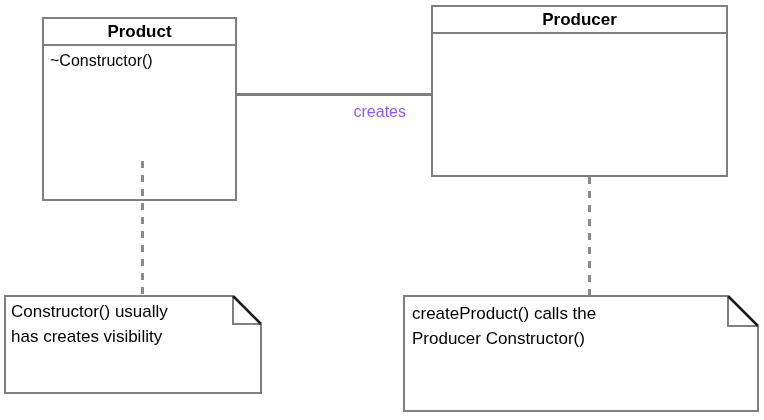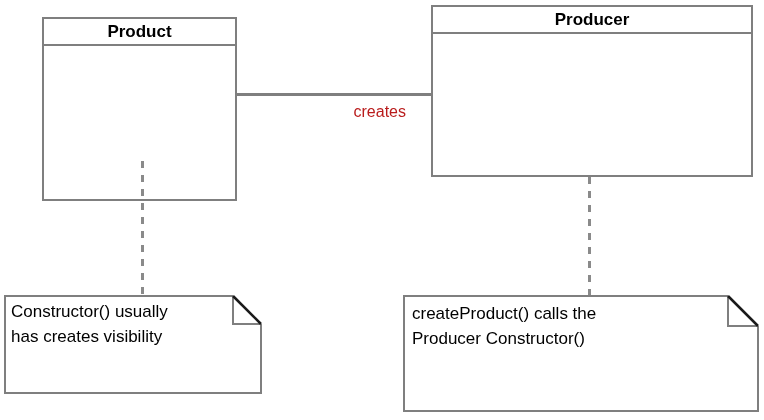--- a/index.html
+++ b/index.html
@@ -37,21 +37,21 @@
     white-space: nowrap;
   }
   .assoc-line {
     position: absolute;
     height: 3px;
     background: #7f7f7f;
   }
   .assoc-label {
     position: absolute;
     font-size: 16px;
-    color: #b91c1c;
+    color: #8b5cf6;
     text-align: right;
     white-space: nowrap;
   }
   .anchor-dashed {
     position: absolute;
     width: 3px;
     background: repeating-linear-gradient(
       to bottom,
       #8a8a8a 0px, #8a8a8a 7px,
       transparent 7px, transparent 14px
@@ -79,23 +79,24 @@
     white-space: nowrap;
   }
 </style>
 </head>
 <body>
 
 <div id="canvas">
 
   <div class="class-box" style="left:42px; top:17px; width:195px; height:184px;">
     <div class="class-title">Product</div>
+    <div class="class-method">~Constructor()</div>
   </div>
 
-  <div class="class-box" style="left:431px; top:5px; width:322px; height:172px;">
+  <div class="class-box" style="left:431px; top:5px; width:297px; height:172px;">
     <div class="class-title">Producer</div>
   </div>
 
   <div class="assoc-line" style="left:237px; top:93px; width:194px;"></div>
 
   <div class="assoc-label" style="left:300px; top:103px; width:106px;">creates</div>
 
   <div class="anchor-dashed" style="left:141px; top:161px; height:134px;"></div>
   <div class="anchor-dashed" style="left:588px; top:177px; height:118px;"></div>
 

